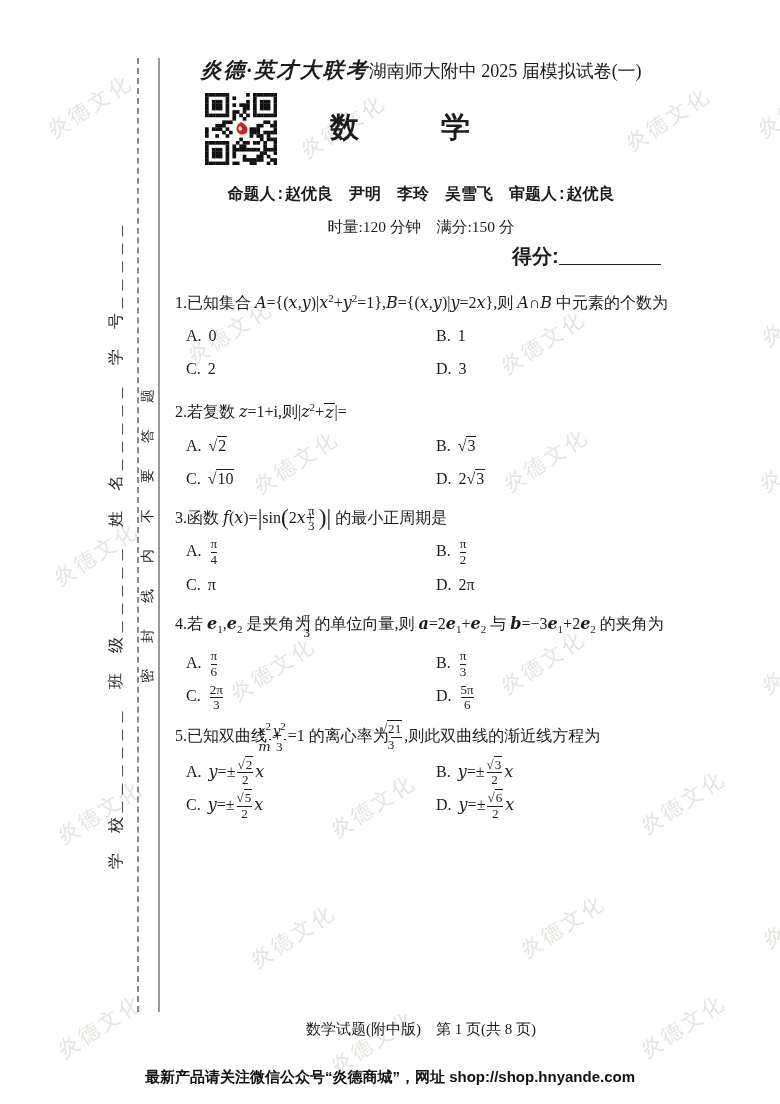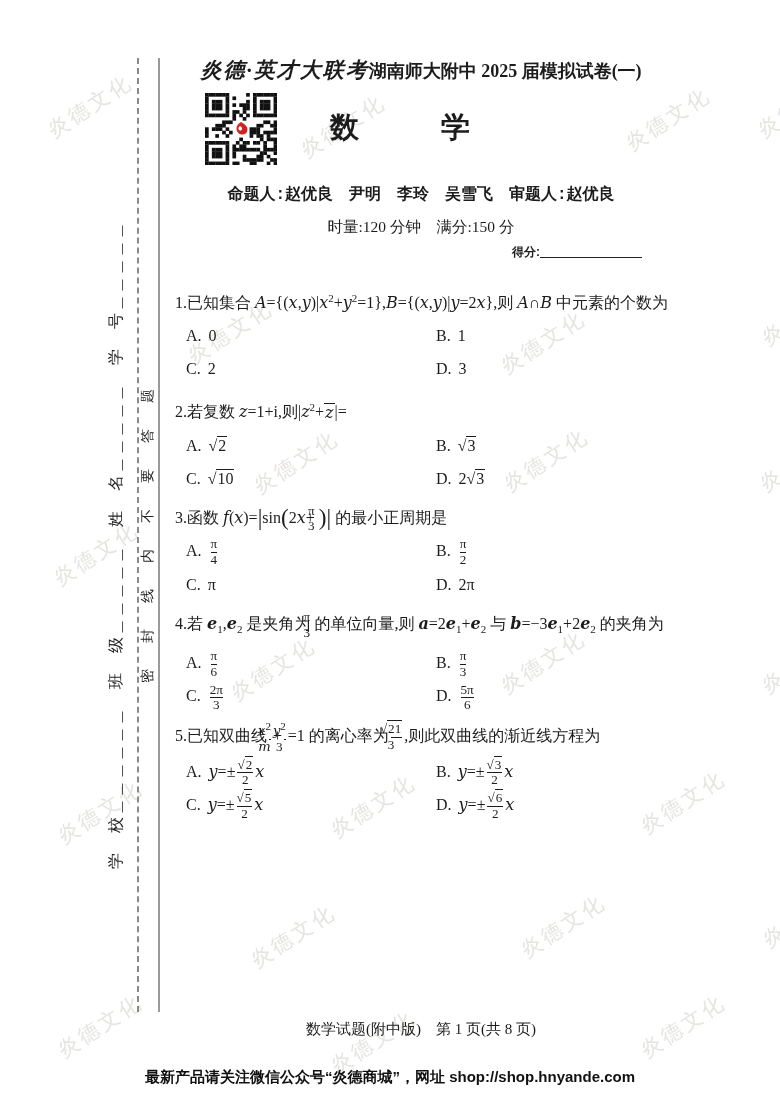--- a/index.html
+++ b/index.html
@@ -13,29 +13,29 @@
   .rule-dashed{position:absolute;left:137px;top:58px;height:954px;width:0;border-left:2px dashed #8a8a8a;z-index:1;}
   .rule-solid{position:absolute;left:158px;top:58px;height:954px;width:0;border-left:2px solid #9a9a9a;z-index:1;}
   .v-text{position:absolute;white-space:nowrap;z-index:1;}
   .v-fields{left:116px;top:545px;transform:translate(-50%,-50%) rotate(-90deg);
             font-size:16px;letter-spacing:2px;color:#222;}
   .v-seal{left:148px;top:523px;transform:translate(-50%,-50%) rotate(-90deg);
           font-size:14px;letter-spacing:26px;color:#222;}
   
   .hdr{position:absolute;left:175px;top:56px;width:492px;text-align:center;z-index:2;}
   .brand{font-style:italic;font-weight:900;font-size:21px;letter-spacing:2px;margin-top:38px;}
-  .title-rest{font-weight:700;font-size:18px;}
+  .title-rest{font-weight:400;font-size:18px;}
   .qr{position:absolute;left:205px;top:93px;width:72px;height:72px;z-index:2;}
   .subject{position:absolute;left:158px;top:108px;width:492px;text-align:center;
            font-size:29px;font-weight:700;letter-spacing:8px;z-index:2;
            font-family:"Liberation Sans","DejaVu Sans",sans-serif;}
   .authors{position:absolute;left:175px;top:184px;width:492px;text-align:center;font-size:16px;font-weight:700;z-index:2;
            font-family:Liberation Mono, monospace;}
   .timeline{position:absolute;left:175px;top:217px;width:492px;text-align:center;font-size:15.5px;z-index:2;}
-  .score{position:absolute;left:512px;top:243px;font-size:12px;font-weight:700;z-index:2;
+  .score{position:absolute;left:512px;top:243px;font-size:20px;font-weight:700;z-index:2;
          font-family:"Liberation Sans","DejaVu Sans",sans-serif;}
   .score-line{display:inline-block;width:102px;border-bottom:1.5px solid #222;height:14px;vertical-align:-2px;}
   
   .main{position:absolute;left:175px;top:276px;width:494px;z-index:2;font-size:16px;}
   .section-head{font-weight:700;line-height:30px;text-align:justify;
                 font-family:"Liberation Sans","DejaVu Sans",sans-serif;}
   .q{margin-top:6px;line-height:33px;padding-left:11px;text-indent:-11px;text-align:justify;}
   .opts{display:grid;grid-template-columns:250px 1fr;padding-left:11px;}
   .opt{line-height:33px;}
   .opt-label{margin-right:7px;}

